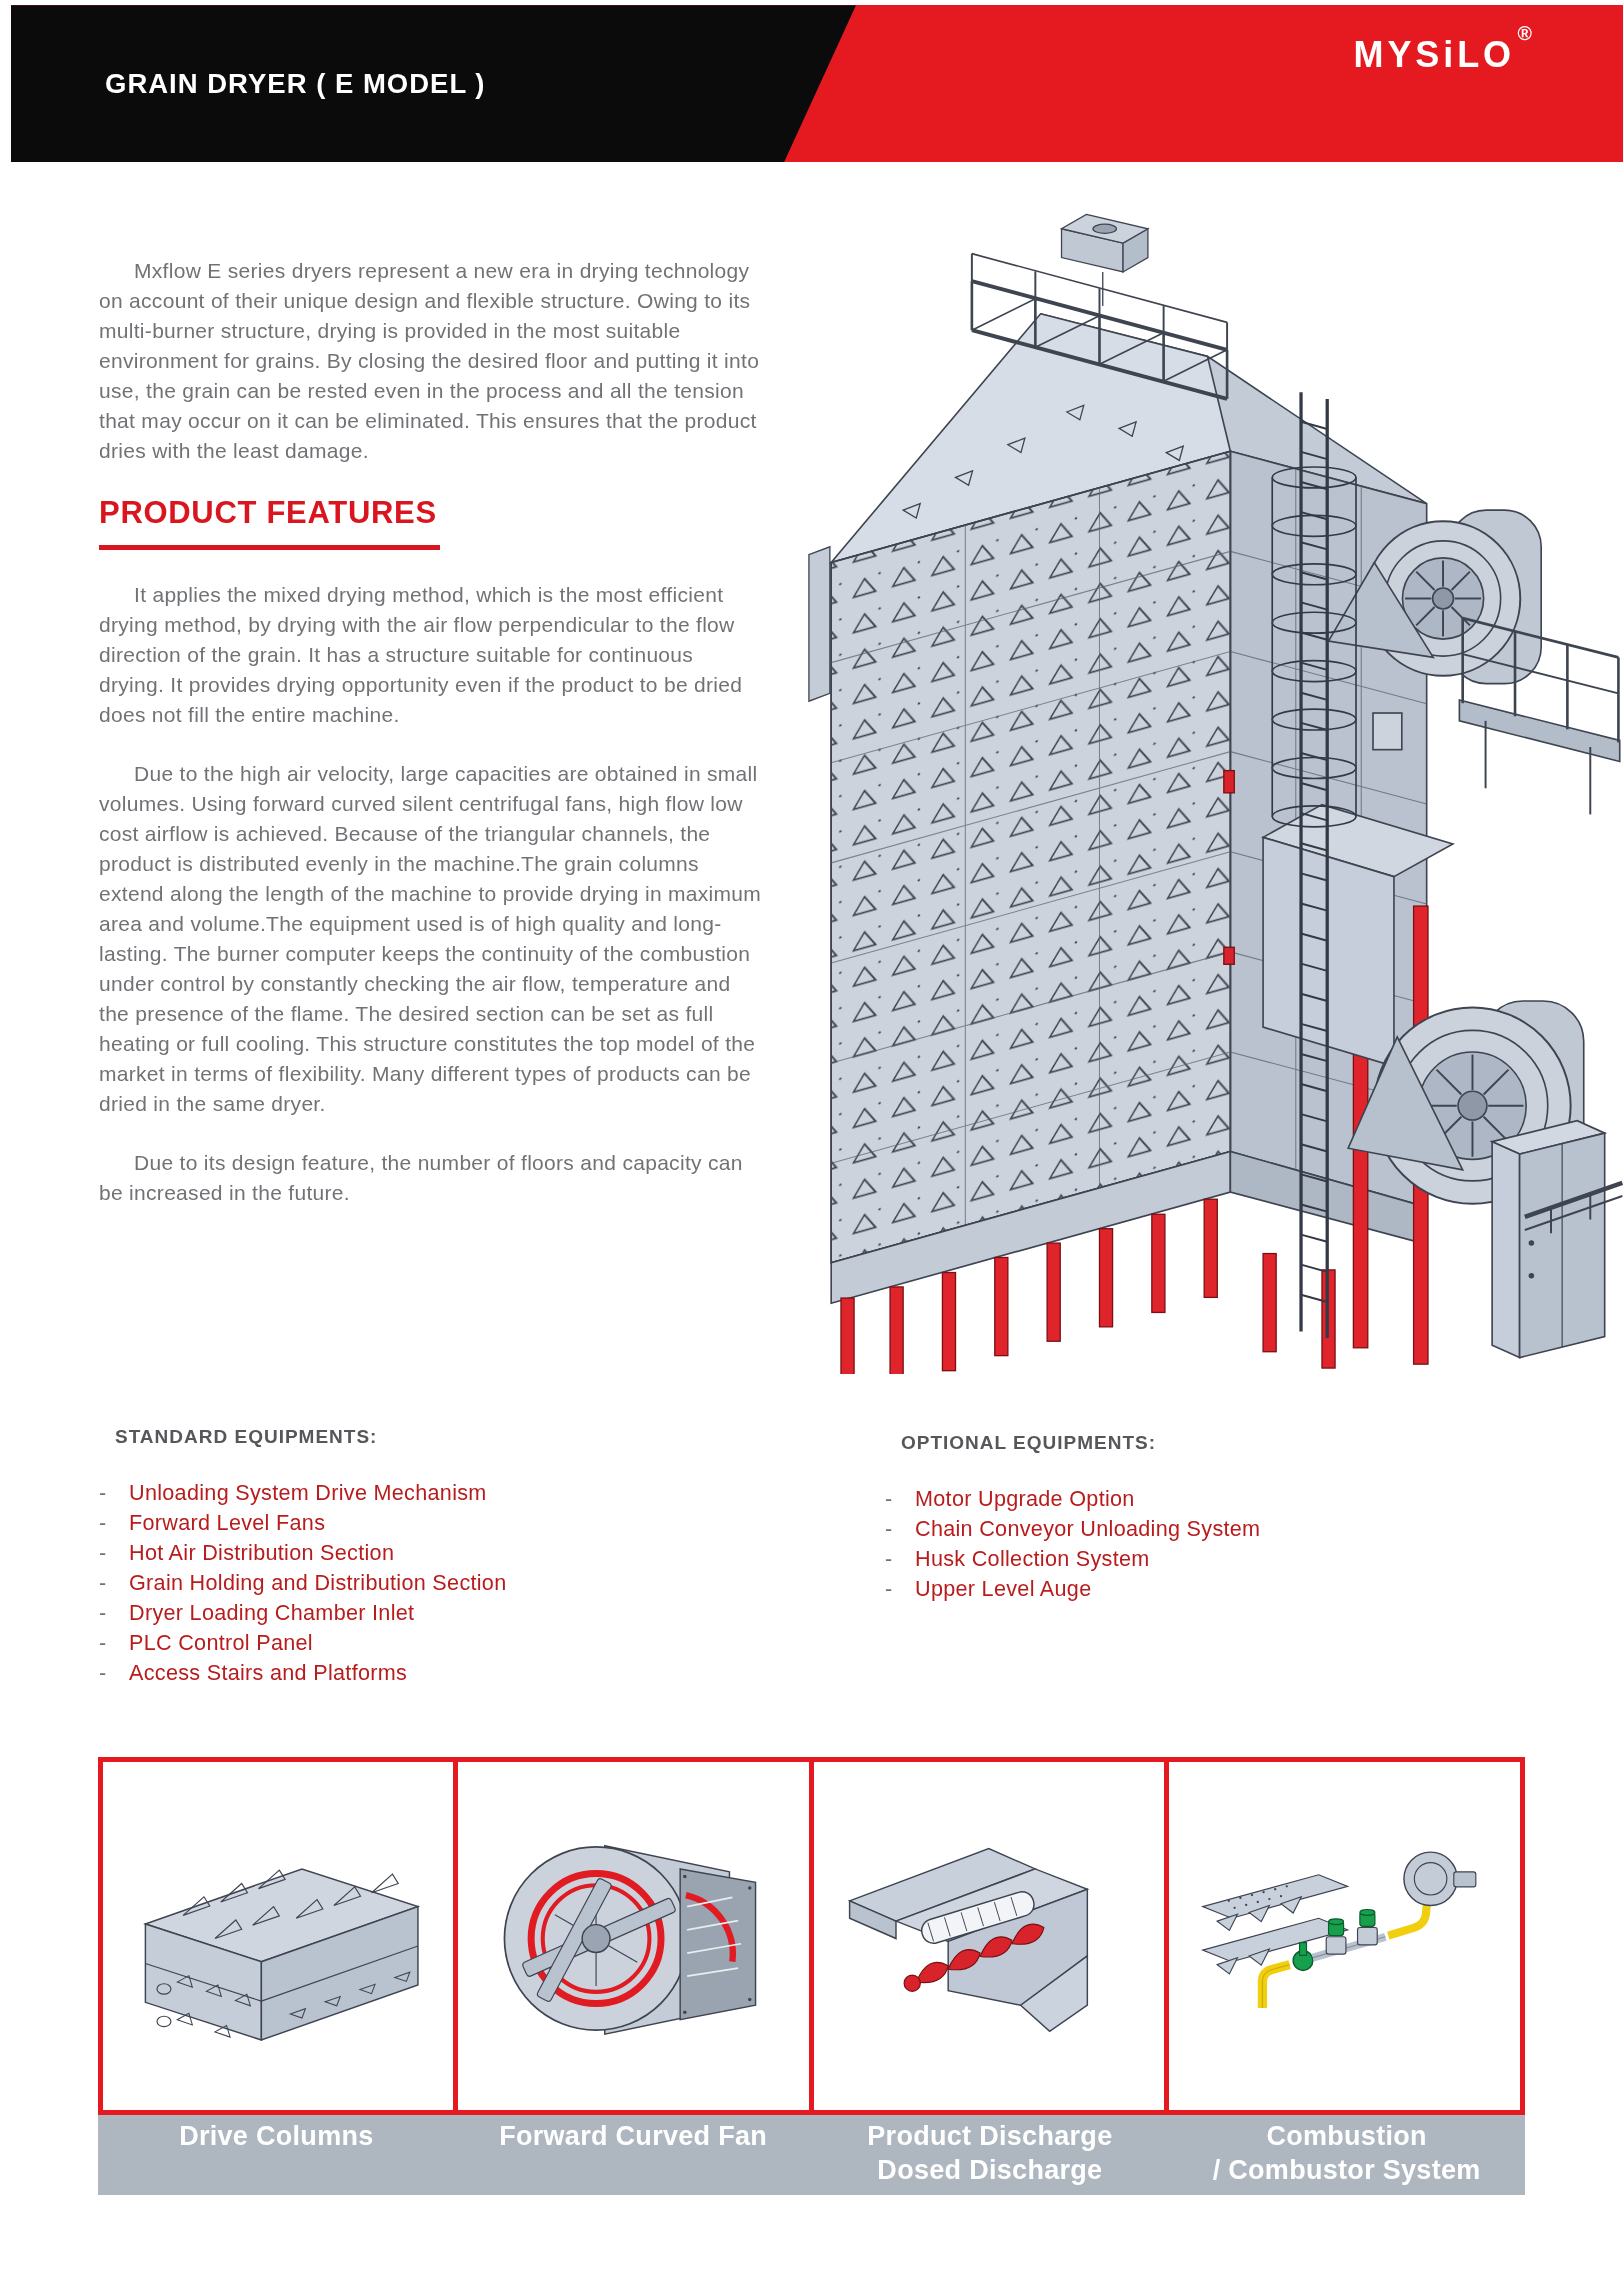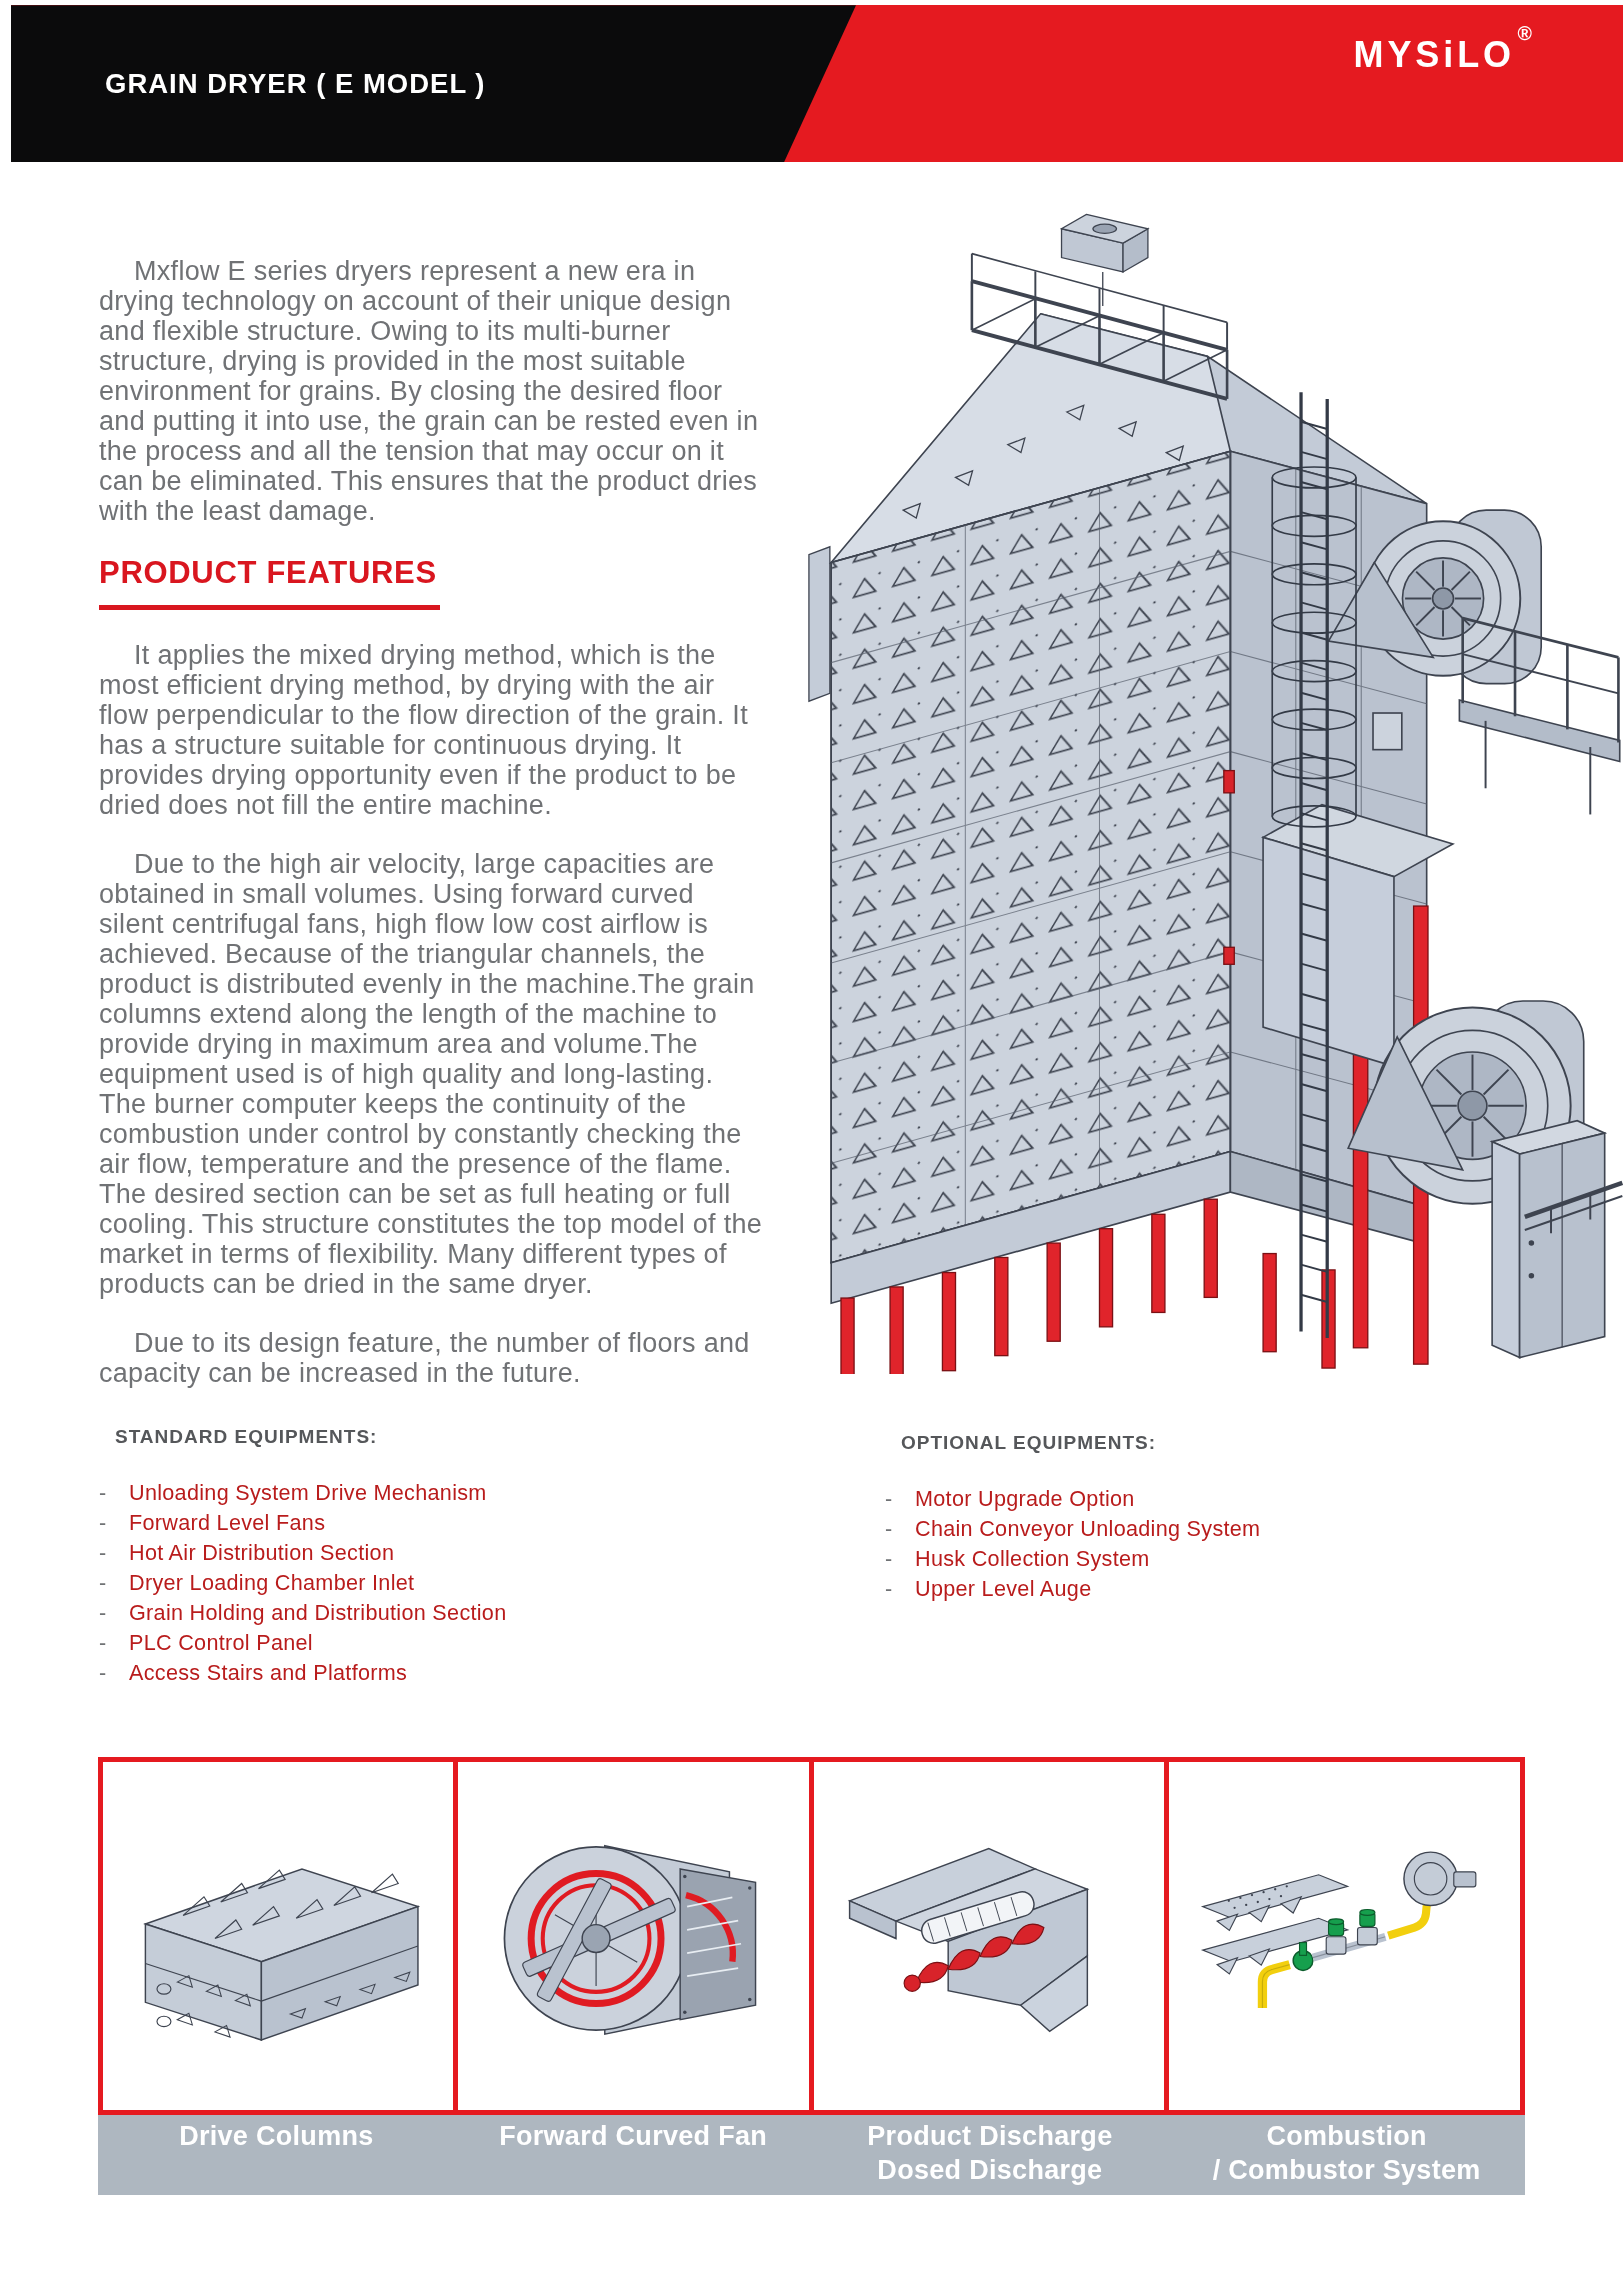--- a/index.html
+++ b/index.html
@@ -11,21 +11,21 @@
   .hdr{position:absolute;left:11px;top:5.2px;width:1613px;height:157px;background:#e51a20;}
   .hdr-black{position:absolute;left:0;top:0;width:100%;height:100%;background:#0b0b0c;
     clip-path:polygon(0 0,845px 0,773px 100%,0 100%);}
   .hdr-title{position:absolute;left:94px;top:63px;color:#ffffff;font-size:27.5px;
     font-weight:bold;letter-spacing:1px;white-space:nowrap;}
   .logo{position:absolute;top:29px;right:92px;color:#ffffff;white-space:nowrap;}
   .logo-text{font-size:36px;font-weight:bold;letter-spacing:3.9px;}
   .logo-reg{display:inline-block;font-size:19.6px;font-weight:bold;transform:translateY(-27.5px);margin-left:2.6px;}
   
   .col-left{position:absolute;left:99px;top:256px;width:664px;color:#707275;}
-  .col-left p{margin:0 0 29px 0;font-size:27px;line-height:30px;letter-spacing:0.3px;text-indent:35px;}
+  .col-left p{margin:0 0 29px 0;font-size:21px;line-height:30px;letter-spacing:0.3px;text-indent:35px;}
   .feat-h{margin:29px 0 0 0;color:#d9161f;font-size:31px;font-weight:bold;letter-spacing:0.7px;}
   .feat-underline{width:341px;height:4.6px;background:#d9161f;margin:14.4px 0 30px 0;}
   
   .eq-h{font-size:19px;font-weight:bold;color:#55575a;letter-spacing:1px;margin:16px;}
   .eq-list{list-style:none;margin:30px 0 0 0;padding:0;}
   .eq-list li{display:flex;font-size:21.6px;line-height:30px;color:#b91c1c;letter-spacing:0.3px;}
   .eq-list li::before{content:"-";width:30px;flex:none;color:#707275;}
   .std-block{position:absolute;left:99px;top:1410px;width:680px;}
   .opt-block{position:absolute;left:885px;top:1416px;width:693px;}
   
@@ -64,22 +64,22 @@
     <p>Due to the high air velocity, large capacities are obtained in small volumes. Using forward curved silent centrifugal fans, high flow low cost airflow is achieved. Because of the triangular channels, the product is distributed evenly in the machine.The grain columns extend along the length of the machine to provide drying in maximum area and volume.The equipment used is of high quality and long-lasting. The burner computer keeps the continuity of the combustion under control by constantly checking the air flow, temperature and the presence of the flame. The desired section can be set as full heating or full cooling. This structure constitutes the top model of the market in terms of flexibility. Many different types of products can be dried in the same dryer.</p>
     <p>Due to its design feature, the number of floors and capacity can be increased in the future.</p>
   </div>
 
   <div class="std-block">
     <h3 class="eq-h">STANDARD EQUIPMENTS:</h3>
     <ul class="eq-list">
       <li>Unloading System Drive Mechanism</li>
       <li>Forward Level Fans</li>
       <li>Hot Air Distribution Section</li>
+      <li>Grain Holding and Distribution Section</li>
       <li>Dryer Loading Chamber Inlet</li>
-      <li>Grain Holding and Distribution Section</li>
       <li>PLC Control Panel</li>
       <li>Access Stairs and Platforms</li>
     </ul>
   </div>
 
   <div class="opt-block">
     <h3 class="eq-h">OPTIONAL EQUIPMENTS:</h3>
     <ul class="eq-list">
       <li>Motor Upgrade Option</li>
       <li>Chain Conveyor Unloading System</li>

